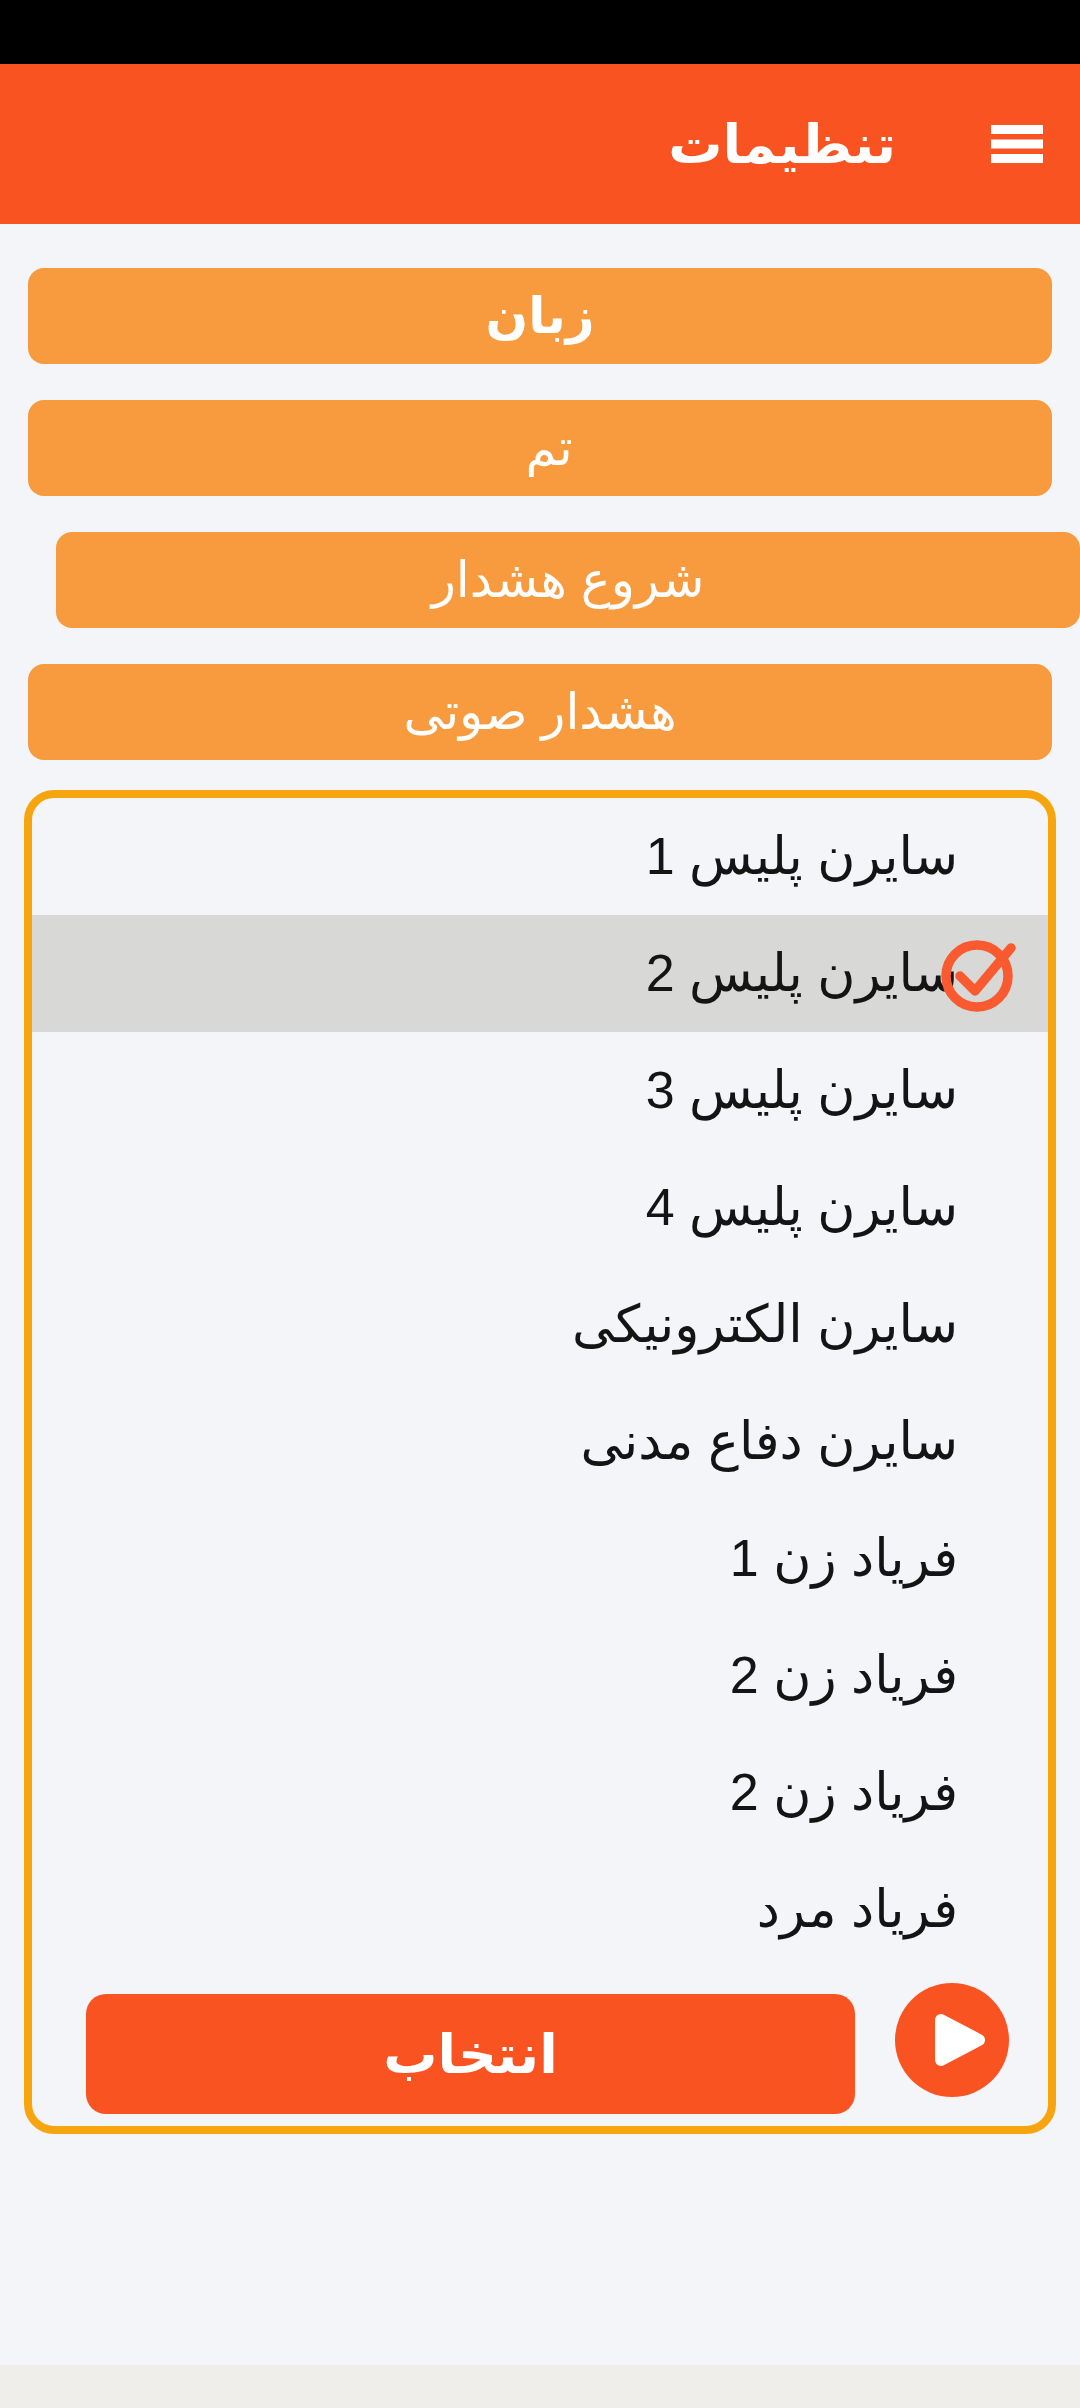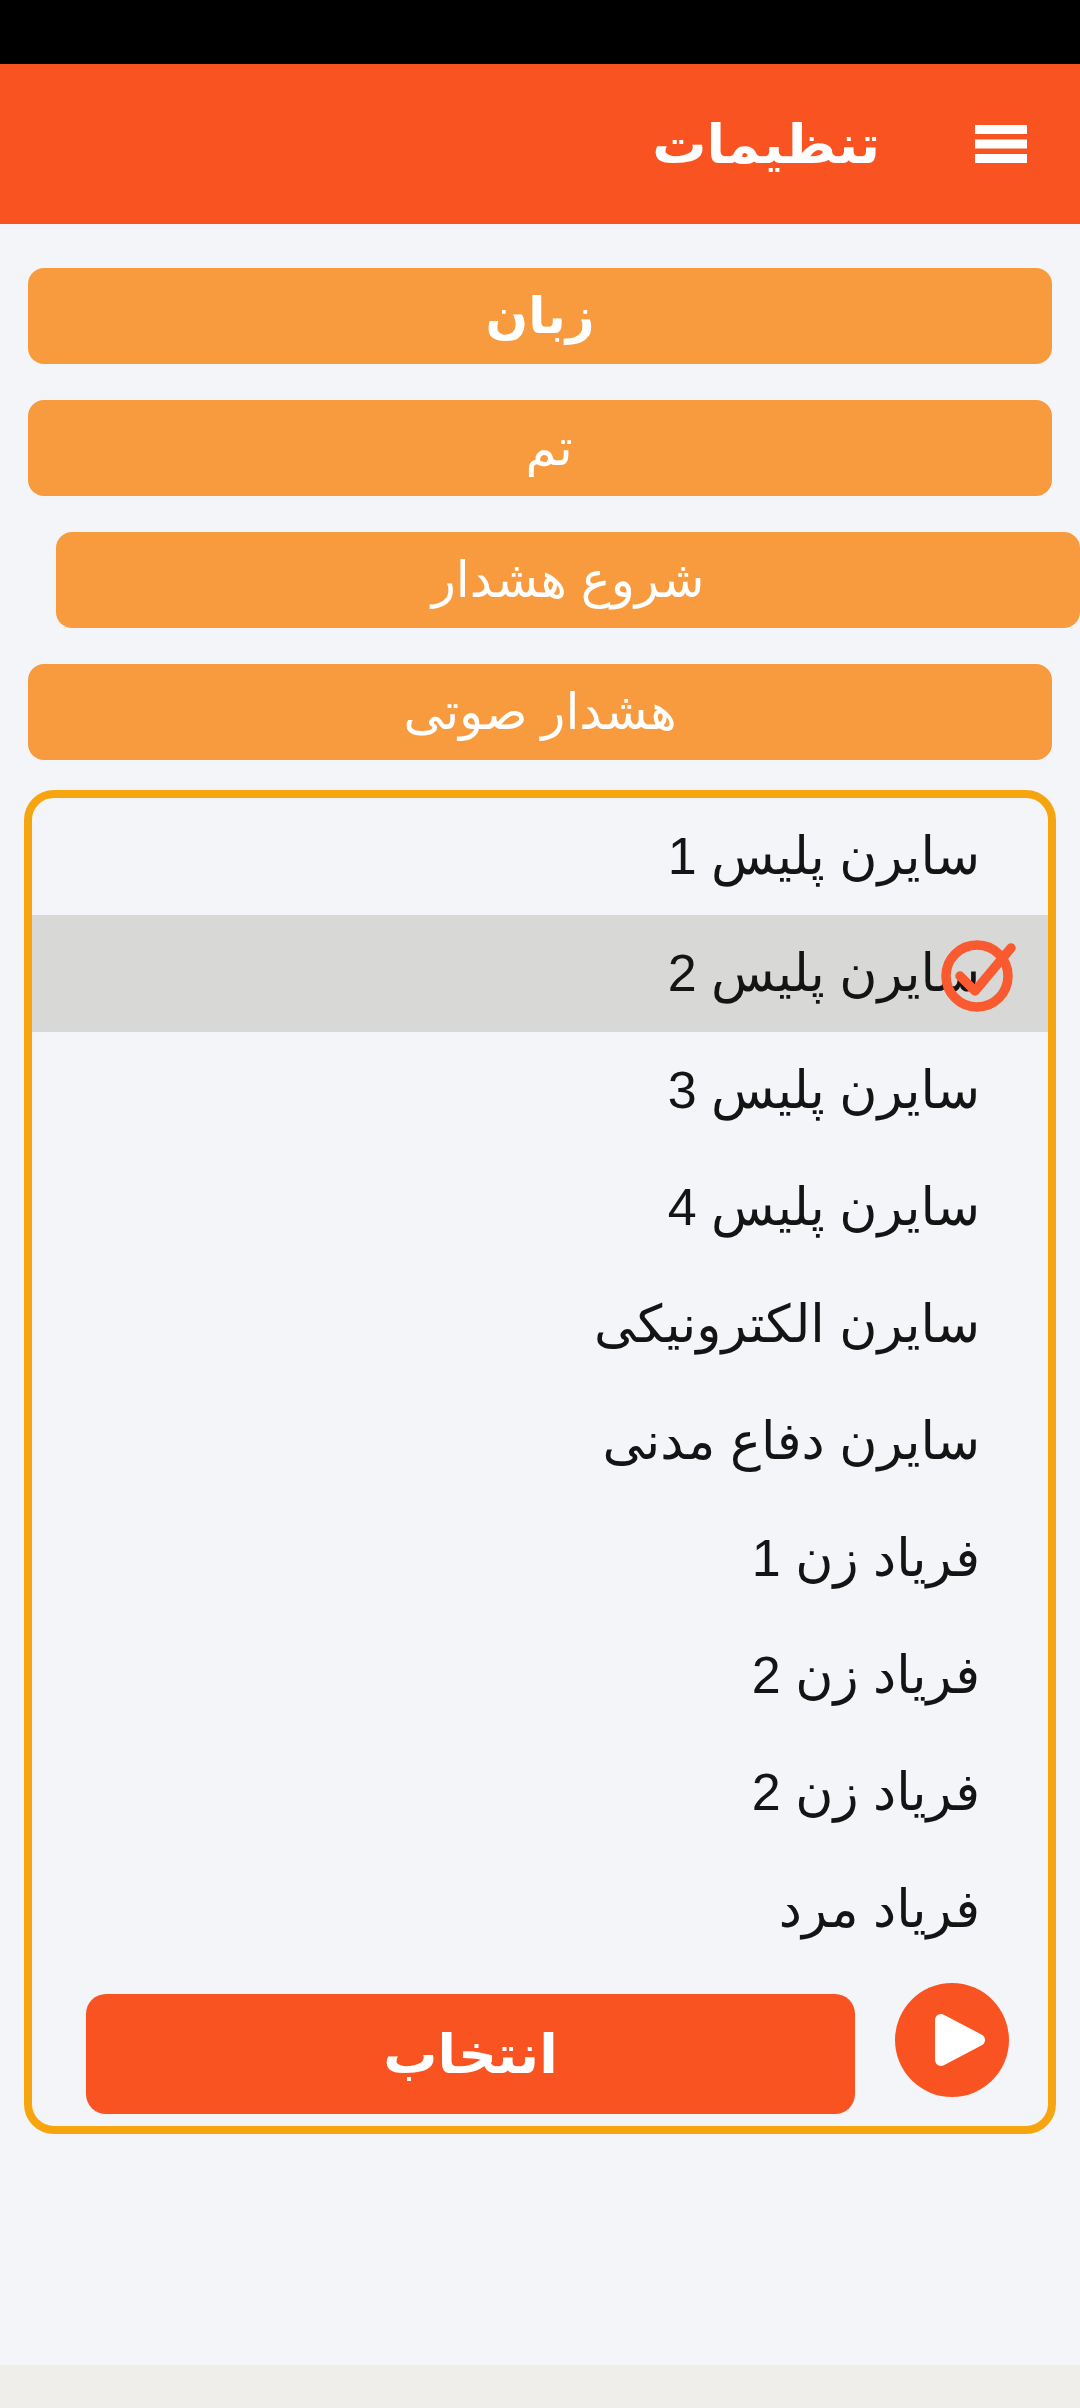--- a/index.html
+++ b/index.html
@@ -10,21 +10,21 @@
     direction:rtl;
   }
   
   .status-bar{
     position:absolute;top:0;left:0;width:1080px;height:64px;background:#000;
   }
   
   .app-header{
     position:absolute;top:64px;left:0;width:1080px;height:160px;
     background:#F95322;display:flex;align-items:center;
-    padding-right:53px;box-sizing:border-box;
+    padding-right:37px;box-sizing:border-box;
   }
   .menu-button{
     width:52px;height:38px;background:none;border:none;padding:0;cursor:pointer;
     display:block;
   }
   .menu-button svg{display:block;}
   .app-title{
     color:#FFFFFF;font-size:54px;margin-right:95px;line-height:160px;
     white-space:nowrap;
   }
@@ -42,21 +42,21 @@
   .menu-btn.b3{top:664px;}
   
   .sound-panel{
     position:absolute;left:24px;top:790px;width:1032px;height:1344px;
     box-sizing:border-box;border:8px solid #F6A50E;border-radius:30px;
     background:#F4F5F9;overflow:hidden;
   }
   .sound-list{position:absolute;top:0;left:0;right:0;}
   .sound-item{
     position:relative;height:117px;line-height:117px;
-    padding-right:68px;box-sizing:border-box;
+    padding-right:90px;box-sizing:border-box;
     font-size:52px;color:#141414;text-align:right;cursor:pointer;
     white-space:nowrap;
   }
   .sound-item.selected{background:#D8D8D6;}
   .check-icon{
     position:absolute;left:auto;right:30px;top:50%;margin-top:-39px;
     width:78px;height:78px;pointer-events:none;
   }
   
   .panel-actions{

